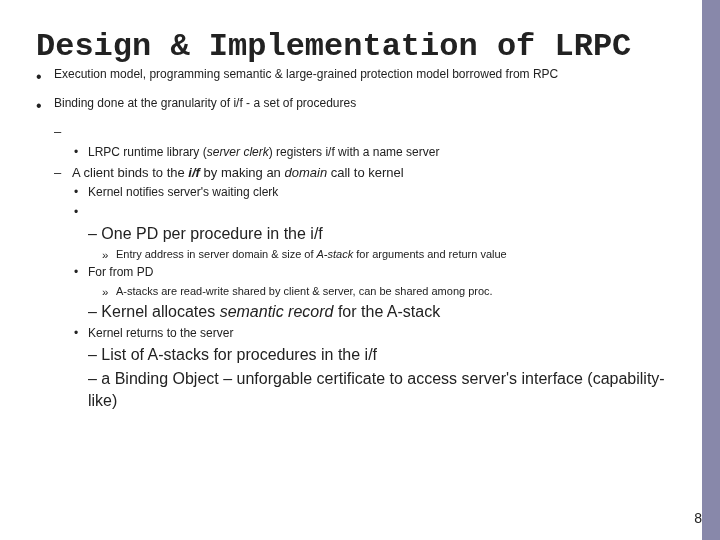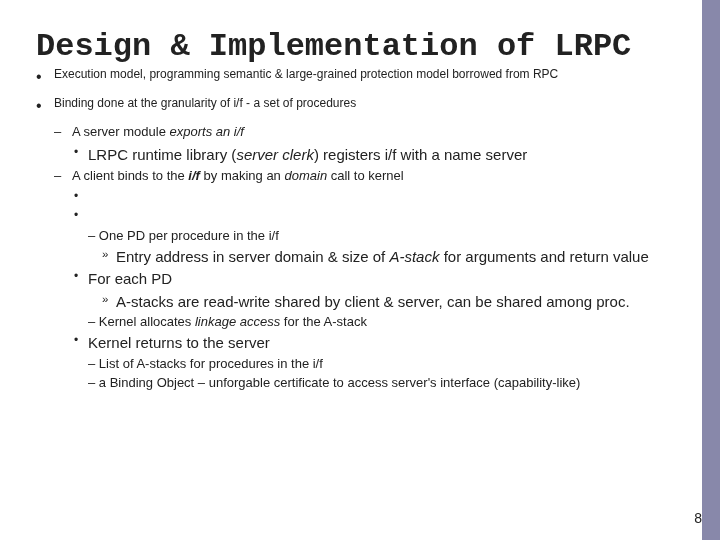--- a/index.html
+++ b/index.html
@@ -91,58 +91,58 @@
       align-items: flex-start;
       margin-bottom: 2px;
     }
 
     .sub-dot {
       min-width: 14px;
       font-size: 12px;
     }
 
     .sub-text {
-      font-size: 15px;
+      font-size: 12px;
       line-height: 1.4;
     }
 
     .sub-text em {
       font-style: italic;
     }
 
     .sub-dash {
       margin-left: 34px;
       display: flex;
       align-items: flex-start;
       margin-bottom: 1px;
     }
 
     .sub-dash-text {
-      font-size: 13px;
+      font-size: 16px;
       line-height: 1.4;
     }
 
     .sub-dash-text em {
       font-style: italic;
     }
 
     .bullet-item {
       margin-left: 48px;
       display: flex;
       align-items: flex-start;
       margin-bottom: 1px;
     }
 
     .bullet-item-dot {
       min-width: 14px;
       font-size: 11.5px;
     }
 
     .bullet-item-text {
-      font-size: 15px;
+      font-size: 11px;
       line-height: 1.4;
     }
 
     .bullet-item-text em {
       font-style: italic;
     }
 
     .page-number {
       position: absolute;
       bottom: 14px;
@@ -179,57 +179,57 @@
 
     <div class="bullet-l1">
       <span class="bullet-l1-dot">•</span>
       <span class="bullet-l1-text">Binding done at the granularity of i/f - a set of procedures</span>
     </div>
 
     <div class="bullet-l2">
 
       <div class="dash-item">
         <span class="dash">–</span>
-        <span class="dash-text">A server module <em>exports an i/f</em></span>
       </div>
       <div class="sub-bullet">
         <span class="sub-dot">•</span>
         <span class="sub-text">LRPC runtime library (<em>server clerk</em>) registers i/f with a name server</span>
       </div>
 
       <div class="dash-item">
         <span class="dash">–</span>
         <span class="dash-text">A client binds to the <strong><em>i/f</em></strong> by making an <em>domain</em> call to kernel</span>
       </div>
 
       <div class="sub-bullet">
         <span class="sub-dot">•</span>
+        <span class="sub-text">Kernel notifies server's waiting clerk</span>
       </div>
 
       <div class="sub-bullet">
         <span class="sub-dot">•</span>
       </div>
       <div class="sub-dash">
         <span class="sub-dash-text">– One PD per procedure in the i/f</span>
       </div>
       <div class="bullet-item">
         <span class="bullet-item-dot">»</span>
         <span class="bullet-item-text">Entry address in server domain &amp; size of <em>A-stack</em> for arguments and return value</span>
       </div>
 
       <div class="sub-bullet">
         <span class="sub-dot">•</span>
-        <span class="sub-text">For each PD</span>
+        <span class="sub-text">For from PD</span>
       </div>
       <div class="bullet-item">
         <span class="bullet-item-dot">»</span>
         <span class="bullet-item-text">A-stacks are read-write shared by client &amp; server, can be shared among proc.</span>
       </div>
       <div class="sub-dash">
-        <span class="sub-dash-text">– Kernel allocates <em>linkage access</em> for the A-stack</span>
+        <span class="sub-dash-text">– Kernel allocates <em>semantic record</em> for the A-stack</span>
       </div>
 
       <div class="sub-bullet">
         <span class="sub-dot">•</span>
         <span class="sub-text">Kernel returns to the server</span>
       </div>
       <div class="sub-dash">
         <span class="sub-dash-text">– List of A-stacks for procedures in the i/f</span>
       </div>
       <div class="sub-dash">

